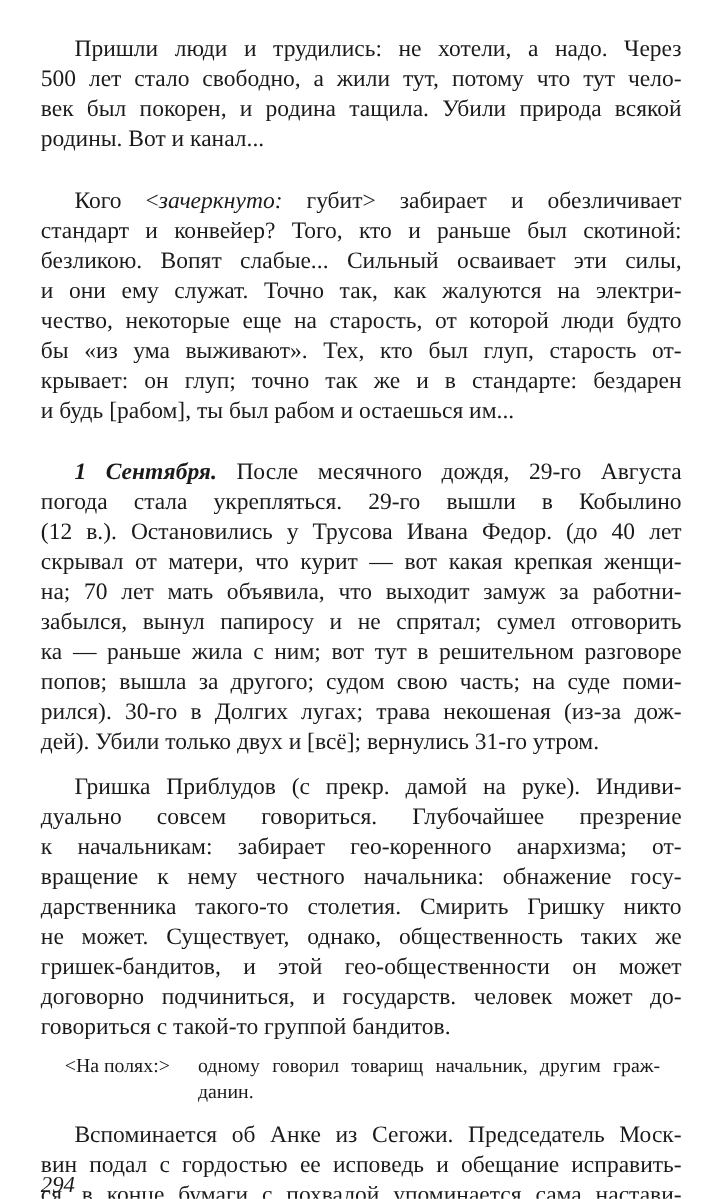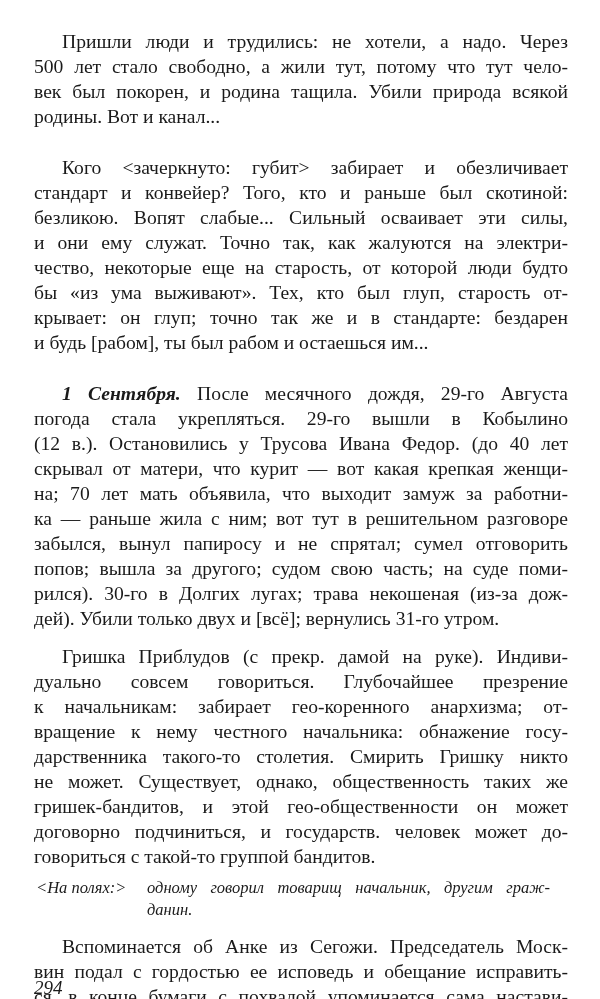--- a/index.html
+++ b/index.html
@@ -5,23 +5,23 @@
   html, body { margin: 0; padding: 0; background: #ffffff; }
   body { width: 600px; height: 999px; position: relative; overflow: hidden; color: #1a1a1a; }
   .page { position: absolute; left: 34px; top: 29px; width: 534px;
     font-family: "Liberation Serif", "DejaVu Serif", serif; font-size: 19.6px; line-height: 25px; }
   .para { margin: 0; text-align: justify; text-indent: 28px; hyphens: manual; }
   .line { display: block; text-align-last: justify; text-indent: 0; white-space: nowrap; overflow: visible; text-align: right; }
   .line.first { padding-left: 28px; }
   .line.last { text-align-last: left; }
   .gap-lg { height: 26px; }
   .gap-sm { height: 13px; }
-  .ital { }
+  .ital { font-style: italic; }
   .date { font-weight: bold; font-style: italic; }
-  .note { display: flex; font-size: 16.5px; line-height: 22px; font-style: italic; margin-left: 2px; }
+  .note { display: flex; font-size: 16.5px; line-height: 22px; margin-left: 20px; }
   .note-label { width: 111px; flex: none; }
   .note-body { flex: 1; padding-right: 18px; }
   .note-body .line { text-align-last: justify; }
   .note-body .line.last { text-align-last: left; }
   .pagenum { position: absolute; left: 34px; top: 977px; font-family: "Liberation Serif", "DejaVu Serif", serif;
     font-size: 19px; font-style: italic; }
 </style>
 </head>
 <body>
 
@@ -48,22 +48,22 @@
   </div>
 
   <div class="gap-lg"></div>
 
   <div class="para">
     <span class="line first"><span class="date">1 Сентября.</span><span> После месячного дождя, 29-го Августа</span></span>
     <span class="line">погода стала укрепляться. 29-го вышли в Кобылино</span>
     <span class="line">(12 в.). Остановились у Трусова Ивана Федор. (до 40 лет</span>
     <span class="line">скрывал от матери, что курит — вот какая крепкая женщи-</span>
     <span class="line">на; 70 лет мать объявила, что выходит замуж за работни-</span>
+    <span class="line">забылся, вынул папиросу и не спрятал; сумел отговорить</span>
     <span class="line">ка — раньше жила с ним; вот тут в решительном разговоре</span>
-    <span class="line">забылся, вынул папиросу и не спрятал; сумел отговорить</span>
     <span class="line">попов; вышла за другого; судом свою часть; на суде поми-</span>
     <span class="line">рился). 30-го в Долгих лугах; трава некошеная (из-за дож-</span>
     <span class="line last">дей). Убили только двух и [всё]; вернулись 31-го утром.</span>
   </div>
 
   <div class="gap-sm"></div>
 
   <div class="para">
     <span class="line first">Гришка Приблудов (с прекр. дамой на руке). Индиви-</span>
     <span class="line">дуально совсем говориться. Глубочайшее презрение</span>

